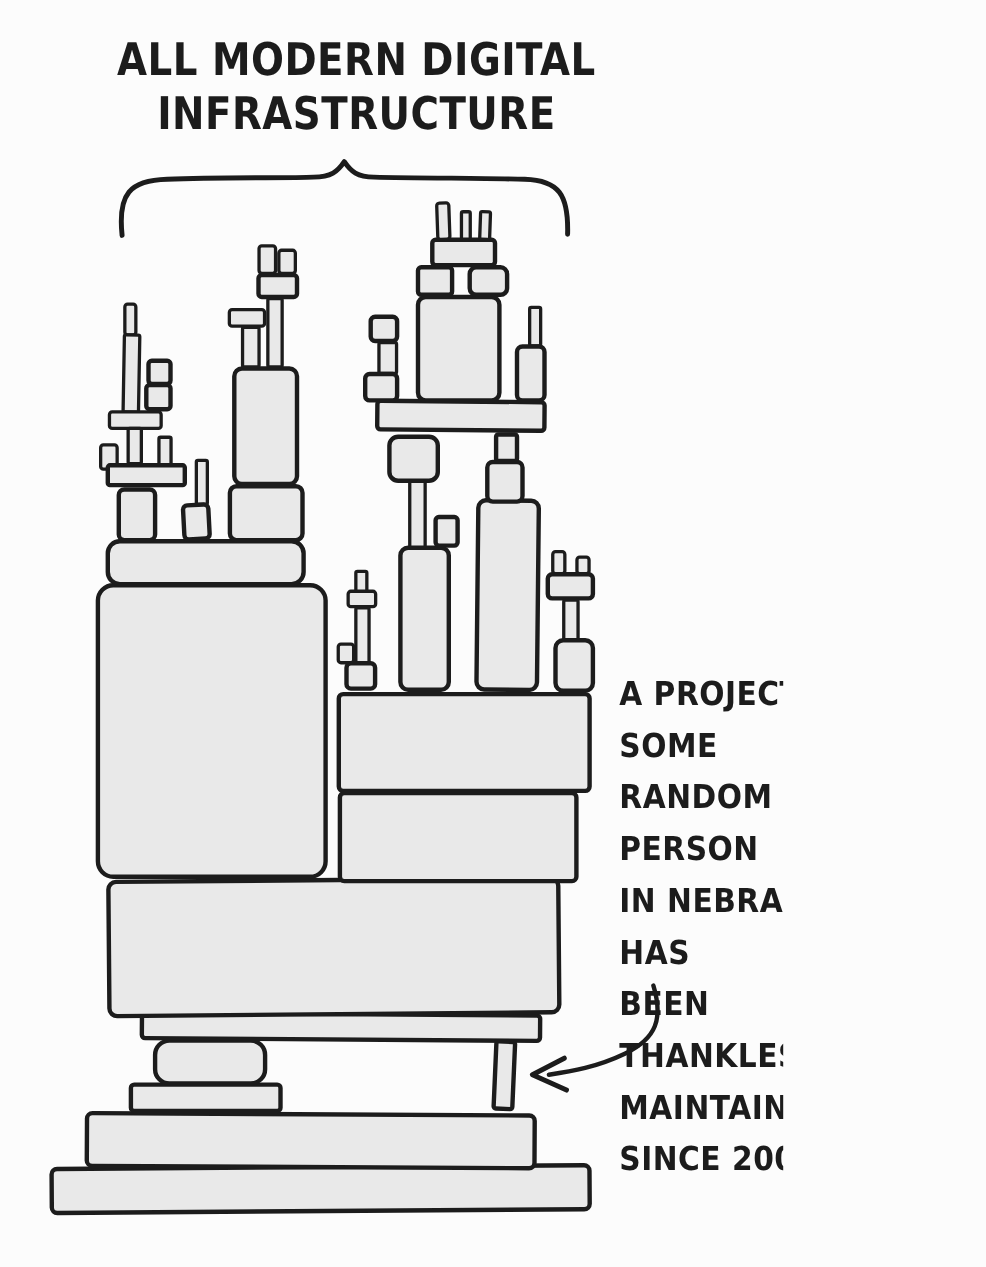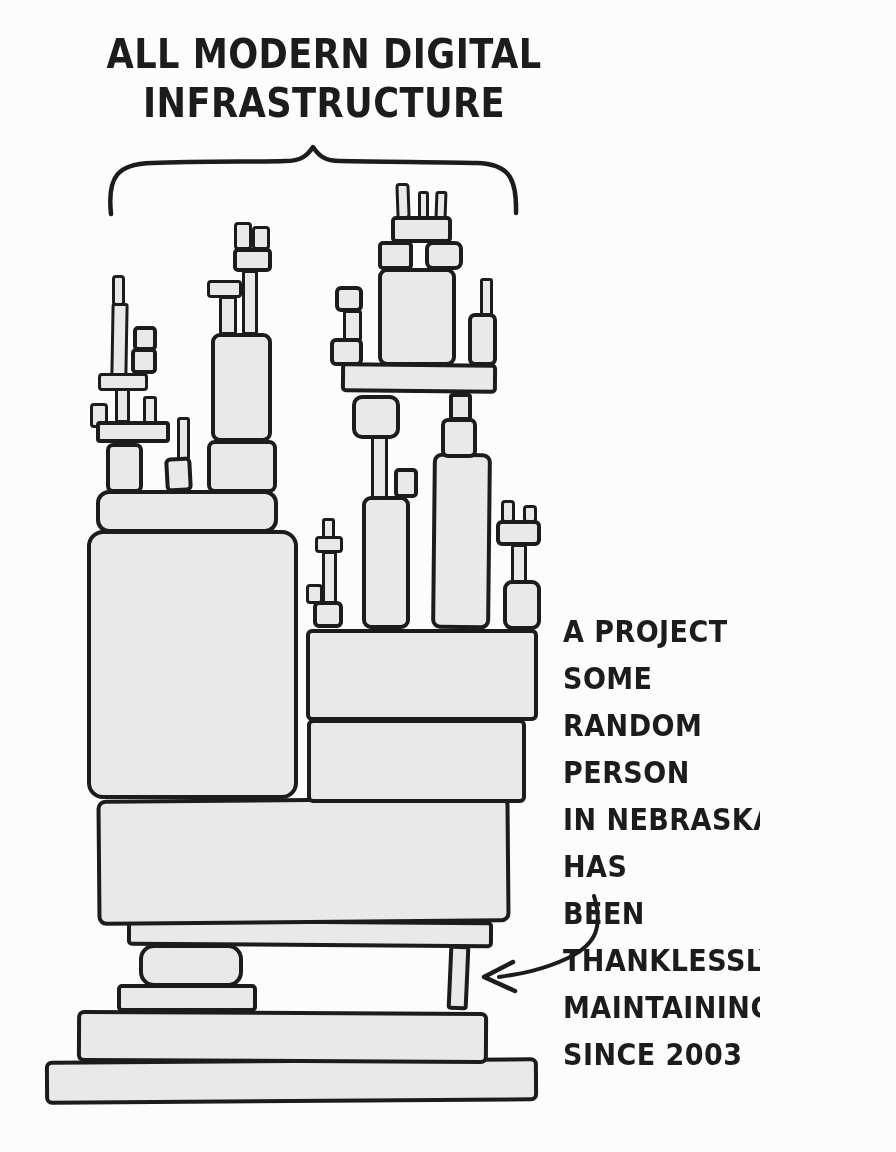--- a/index.html
+++ b/index.html
@@ -6,21 +6,20 @@
   body {
     background: var(--bg, #fcfcfc);
     font-family: "DejaVu Sans", sans-serif;
   }
   .canvas {
     position: relative;
     width: 712px;
     height: 1152px;
     overflow: hidden;
     background: var(--bg, #fcfcfc);
-    padding-left: 48px;
   }
   .block {
     position: absolute;
     box-sizing: border-box;
     background: var(--fill, #e9e9e9);
     border: 4px solid var(--ink, #1c1c1c);
   }
   .title {
     position: absolute;
     left: 24px;

